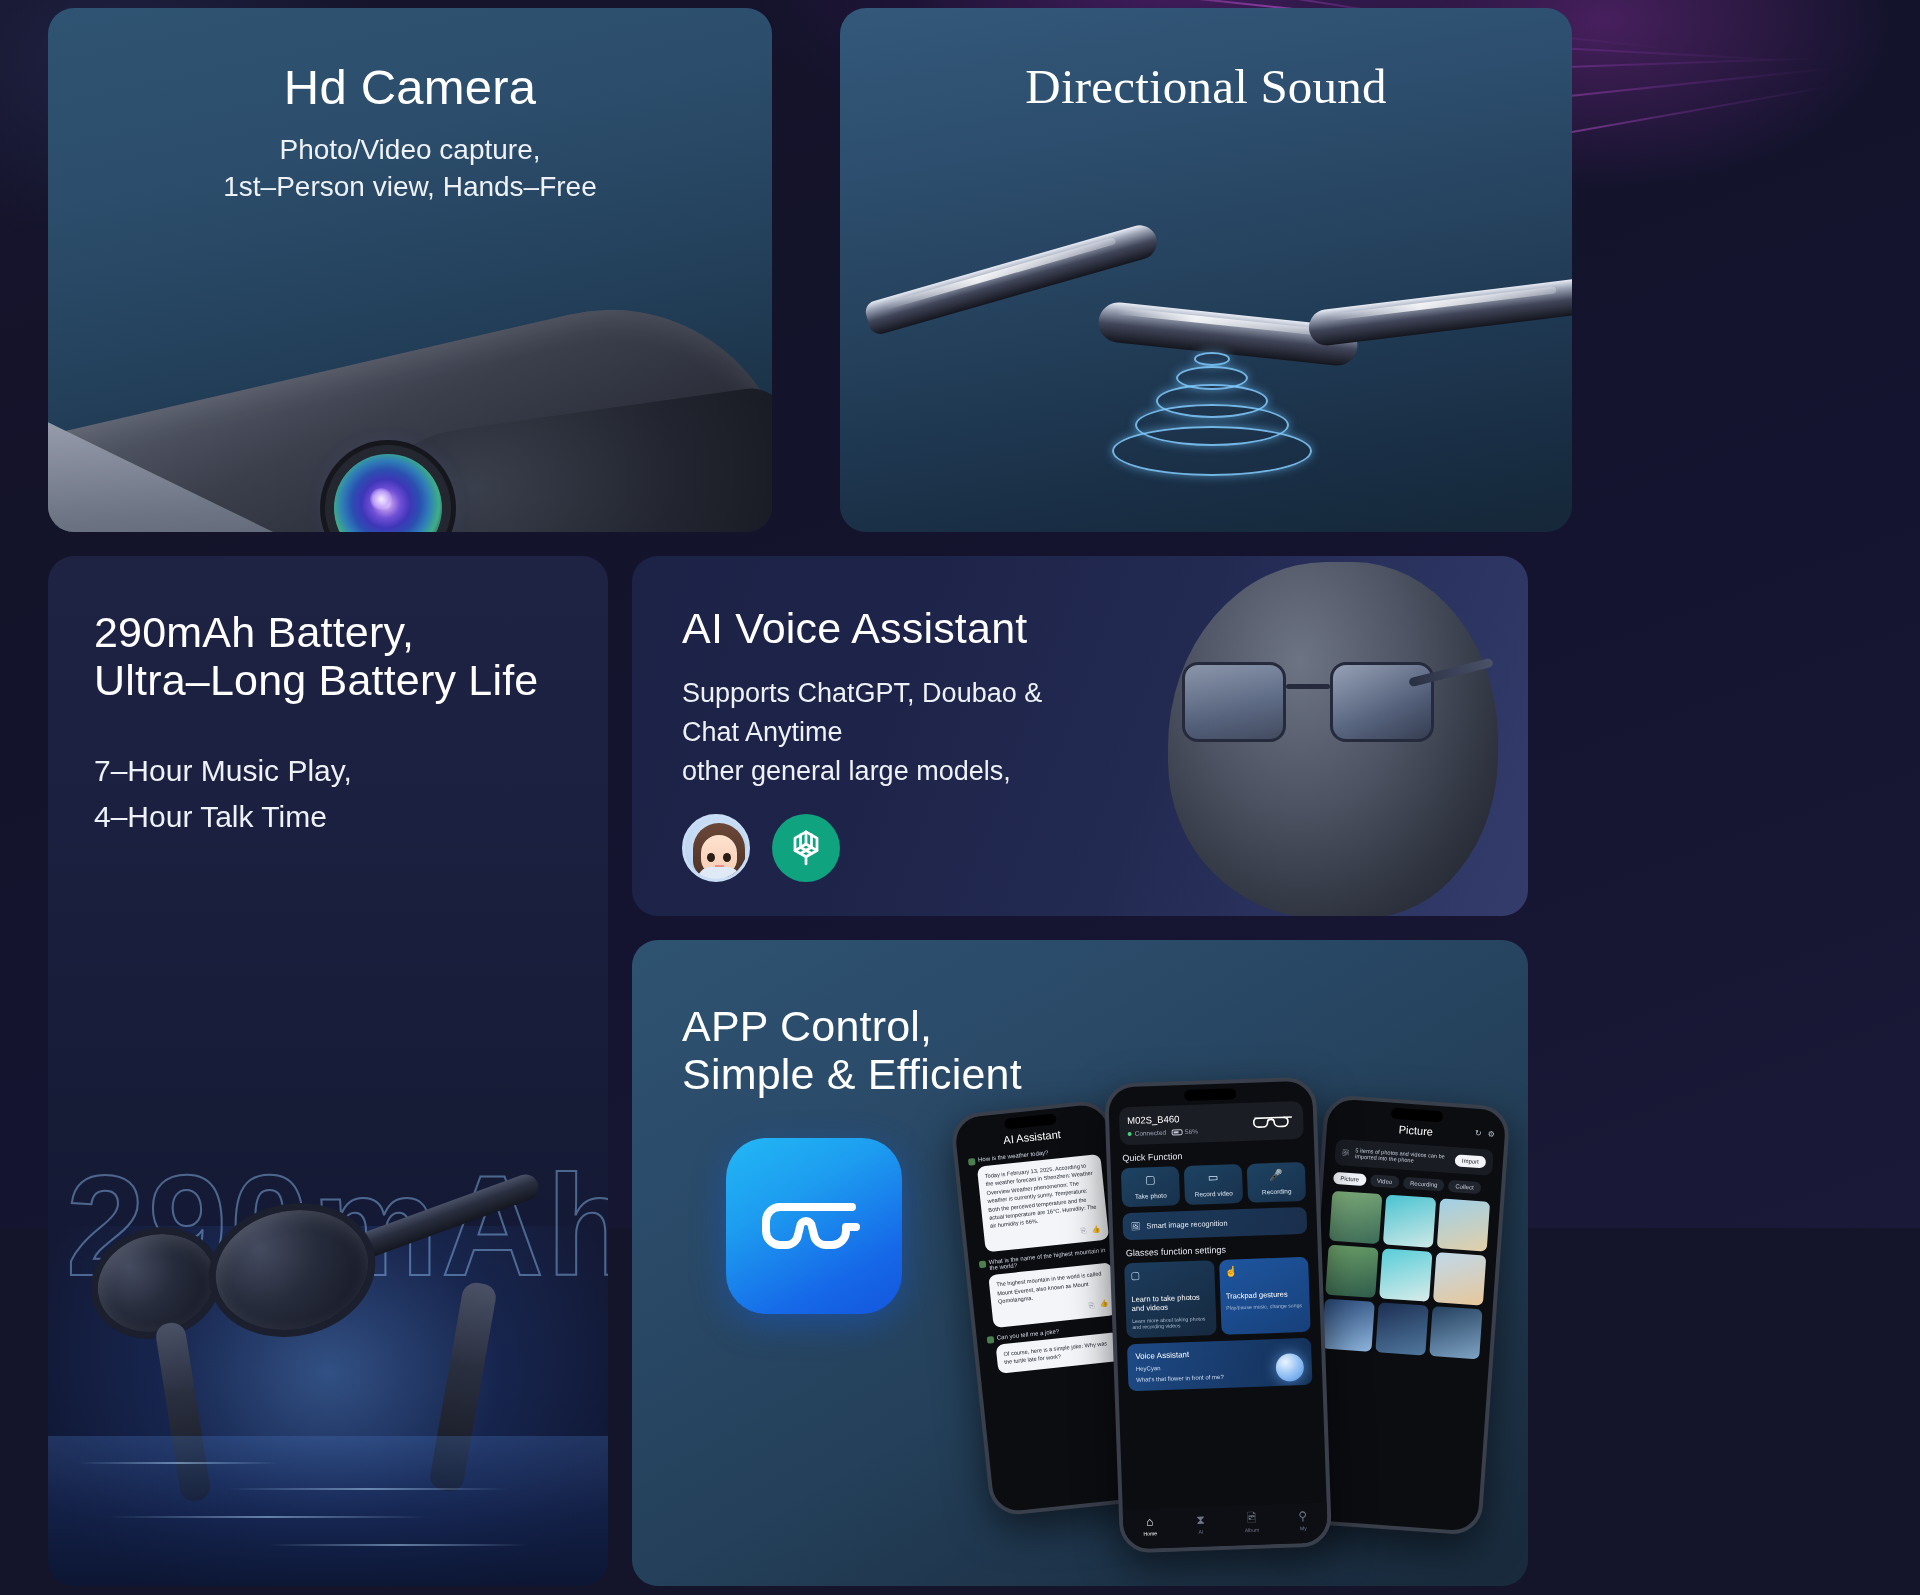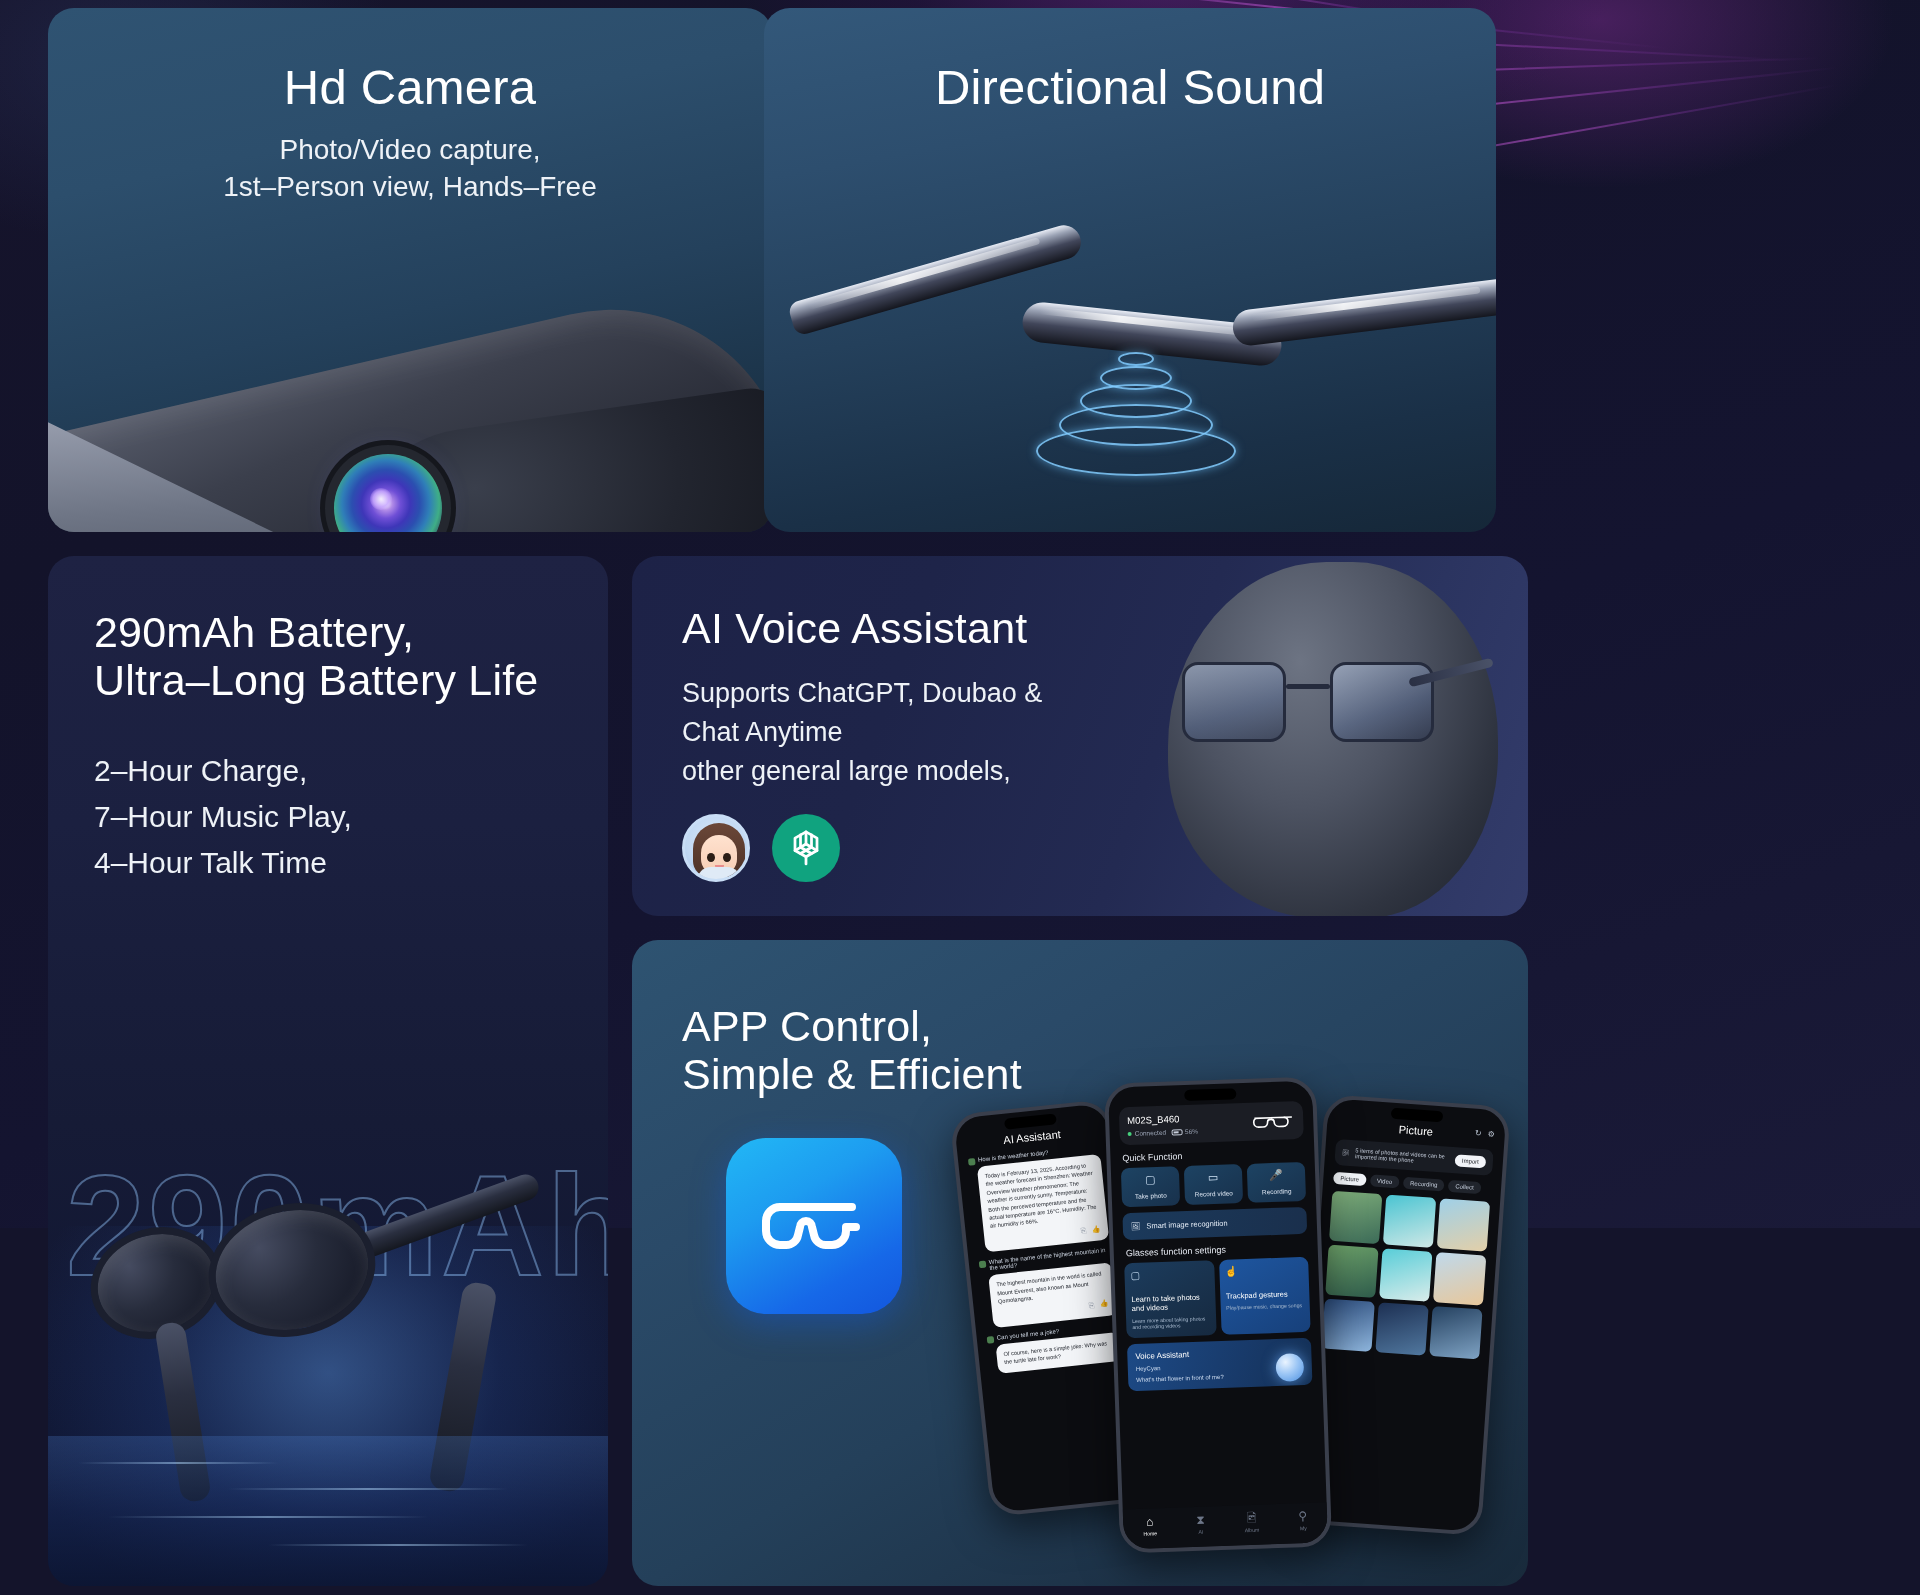--- a/index.html
+++ b/index.html
@@ -81,22 +81,23 @@
     box-shadow: 0 0 0 9px #24272f, 0 0 0 14px #15171d, 0 0 26px rgba(120,120,255,0.35);
   }
   .lens::after {
     content:""; position:absolute; left: 36px; top: 34px; width: 22px; height: 22px;
     border-radius:50%; background: radial-gradient(circle, #ffffff 0%, #c9a9ff 50%, rgba(0,0,0,0) 78%);
     opacity: .85;
   }
 
   
   #card-sound {
-    left: 764px; top: 8px; width: 732px; height: 524px;
+    left: 840px; top: 8px; width: 732px; height: 524px;
     background: linear-gradient(170deg, #33587a 0%, #2d4e6e 26%, #24405b 54%, #1a3047 80%, #152738 100%);
+    font-family: Liberation Serif, serif;
   }
   #card-sound .head { text-align:center; padding-top: 52px; }
   #card-sound .card-title { font-size: 49px; }
   #card-sound .card-sub { font-size: 28px; margin-top: 22px; }
   .temple-bar {
     position:absolute; height: 34px; border-radius: 24px;
     background: linear-gradient(180deg, #e8ecf5 0%, #9aa2b4 22%, #41465a 55%, #14161e 100%);
   }
   .tb1 { left: 22px; top: 254px; width: 300px; transform: rotate(-16deg); border-radius: 20px 30px 30px 20px; }
   .tb2 { left: 258px; top: 306px; width: 260px; height: 40px; transform: rotate(6deg); }
@@ -373,21 +374,20 @@
     </div>
   </div>
 
   <div class="card" id="card-battery">
     <div class="pad">
       <div class="card-title">
         <div>290mAh Battery,</div>
         <div>Ultra–Long Battery Life</div>
       </div>
       <div class="card-sub">
-        <div>2–Hour Charge,</div>
         <div>7–Hour Music Play,</div>
         <div>4–Hour Talk Time</div>
       </div>
     </div>
     <div class="batt-art">
       <div class="batt-glow"></div>
       <div class="wire-text">290mAh</div>
       <div class="g-temple gt1"></div>
       <div class="g-lens gl1"></div>
       <div class="g-lens gl2"></div>

